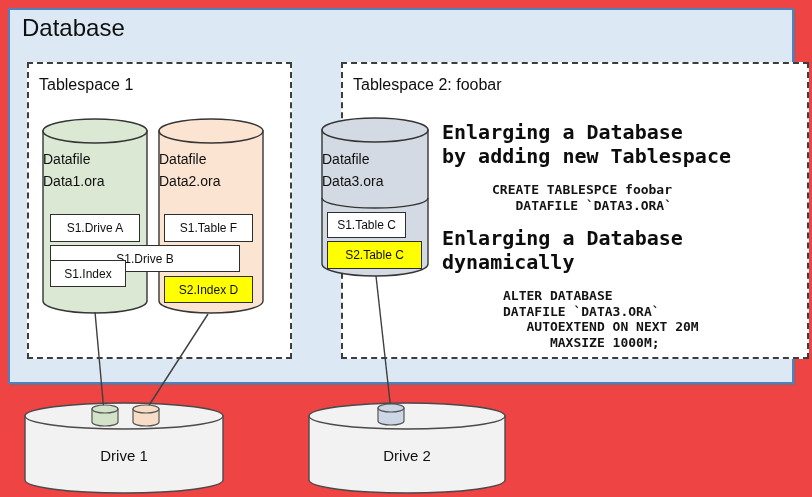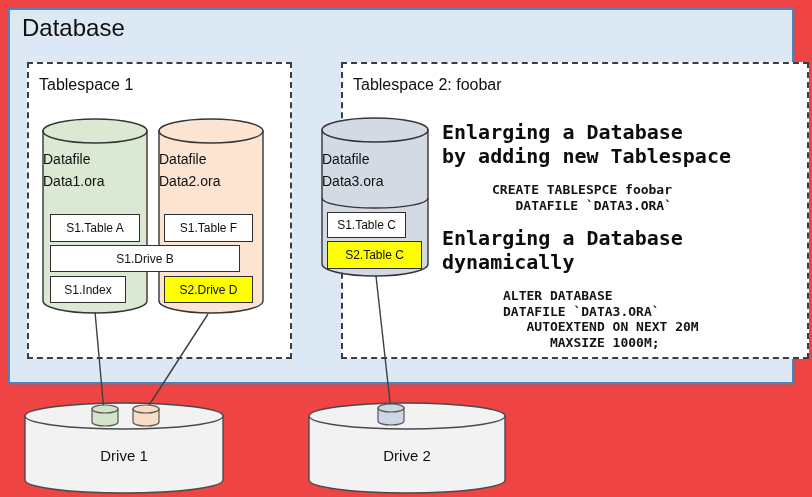--- a/index.html
+++ b/index.html
@@ -123,25 +123,25 @@
     </g>
   </svg>
 
   <div class="ov df-label" style="left:43px; top:148px; width:104px;">Datafile
 Data1.ora</div>
   <div class="ov df-label" style="left:159px; top:148px; width:104px;">Datafile
 Data2.ora</div>
   <div class="ov df-label" style="left:322px; top:148px; width:106px;">Datafile
 Data3.ora</div>
 
-  <div class="ov tbox" style="left:50px; top:214px; width:90px; height:28px;">S1.Table A</div>
+  <div class="ov tbox" style="left:50px; top:214px; width:90px; height:28px;">S1.Drive A</div>
   <div class="ov tbox" style="left:164px; top:214px; width:89px; height:28px;">S1.Table F</div>
   <div class="ov tbox" style="left:50px; top:245px; width:190px; height:27px;">S1.Drive B</div>
-  <div class="ov tbox" style="left:50px; top:276px; width:76px; height:27px;text-align:right;">S1.Index</div>
-  <div class="ov tbox yellow" style="left:164px; top:276px; width:89px; height:27px;">S2.Drive D</div>
+  <div class="ov tbox" style="left:50px; top:260px; width:76px; height:27px;text-align:right;">S1.Index</div>
+  <div class="ov tbox yellow" style="left:164px; top:276px; width:89px; height:27px;">S2.Index D</div>
 
   <div class="ov tbox" style="left:327px; top:212px; width:79px; height:26px;">S1.Table C</div>
   <div class="ov tbox yellow" style="left:327px; top:241px; width:95px; height:28px;">S2.Table C</div>
 
   <div class="ov mono-head" style="left:442px; top:120px;">Enlarging a Database
 by adding new Tablespace</div>
   <div class="ov mono-code" style="left:492px; top:182px;">CREATE TABLESPCE foobar
    DATAFILE `DATA3.ORA`</div>
   <div class="ov mono-head" style="left:442px; top:226px;">Enlarging a Database
 dynamically</div>

